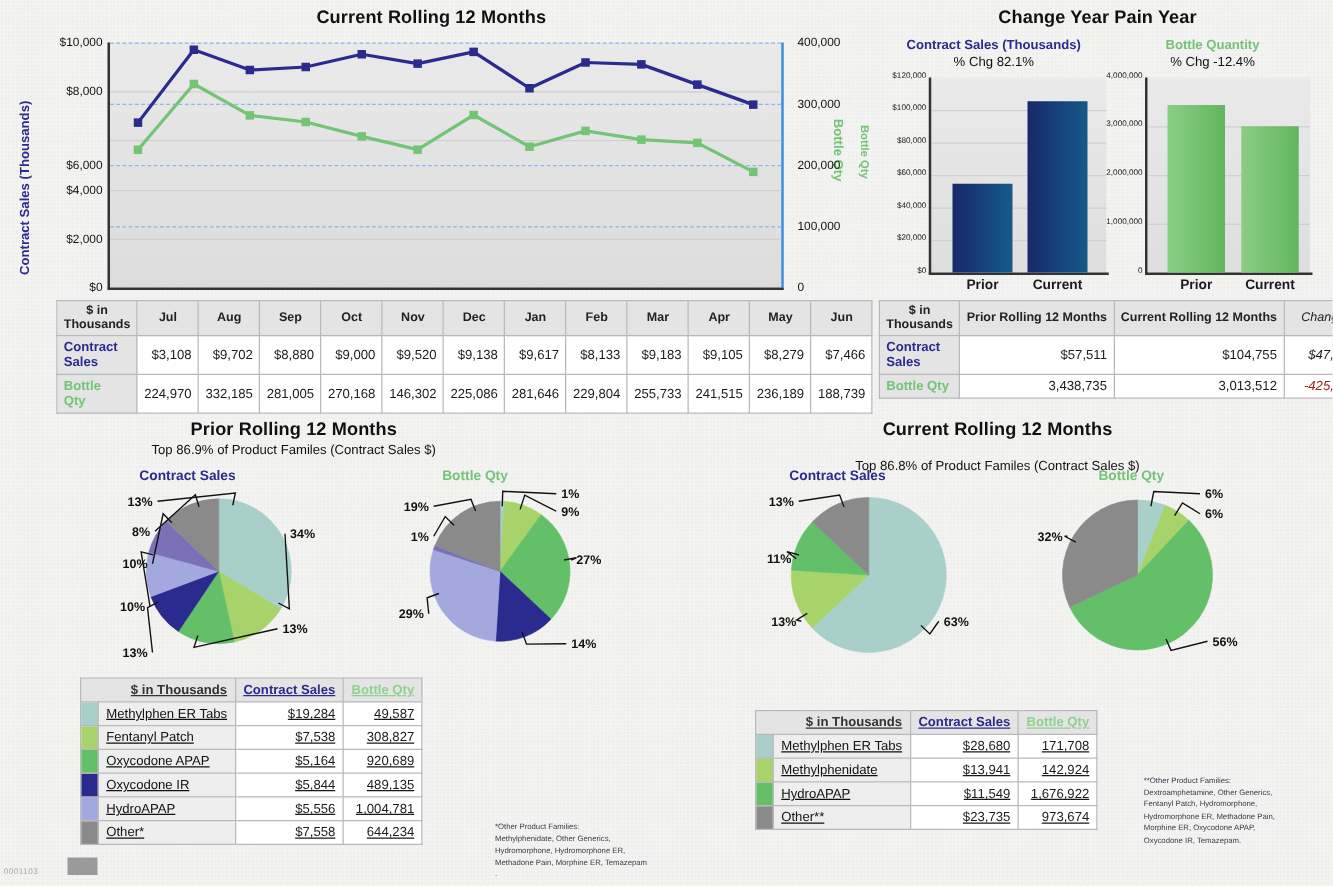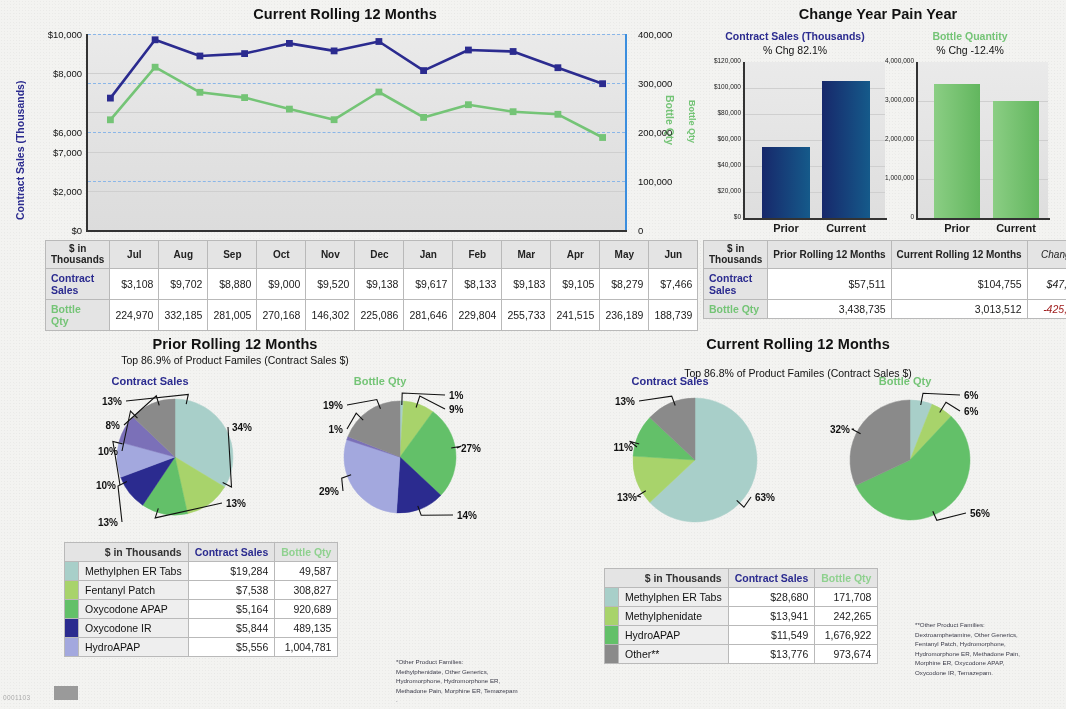--- a/index.html
+++ b/index.html
@@ -40,21 +40,21 @@
   .rowhdr{background:#e4e4e4;font-weight:bold;text-align:left;}
   .cs-lbl{color:#2b2b8f;}
   .bq-lbl{color:#74c476;}
   .num{text-align:right;}
   .ital{font-style:italic;}
   .neg{color:#a02020;font-style:italic;}
   .corner{background:#ececec;text-align:right;font-weight:bold;font-size:9.5px;line-height:1.05;color:#333;margin-top:35px;}
 
   
   table.legend{border-collapse:collapse;font-size:10.5px;background:#fff;}
-  table.legend th, table.legend td{border:1px solid #b9b9b9;padding:3px 6px;white-space:nowrap;}
+  table.legend th, table.legend td{border:1px solid #b9b9b9;padding:3px 6px;white-space:nowrap;text-decoration:underline;}
   table.legend th{background:#e4e4e4;font-size:10.5px;font-weight:bold;}
   table.legend td.swatch{padding:0;width:13px;border-right:1px solid #b9b9b9;}
   table.legend td.name{background:#eeeeee;text-align:left;color:#111;}
   table.legend td.val{text-align:right;background:#fff;}
   .th-cs{color:#2b2b8f;text-align:center;}
   .th-bq{color:#8fd18f;text-align:center;}
   .th-corner{background:#ececec;text-align:right;font-weight:bold;color:#333;border:1px solid #b9b9b9;}
 
   .footnote{position:absolute;font-size:6.2px;line-height:1.55;color:#3a3a48;white-space:pre-line;}
   .idtag{position:absolute;font-size:6.5px;color:#a9a9a9;letter-spacing:.4px;}
@@ -84,21 +84,21 @@
   <div class="hline" style="top:157px;"></div>
   <div class="dash" style="top:0px;"></div>
   <div class="dash" style="top:49px;"></div>
   <div class="dash" style="top:98px;"></div>
   <div class="dash" style="top:147px;"></div>
 </div>
 
 <div class="axis-l" style="left:26px;top:29px;width:56px;">$10,000</div>
 <div class="axis-l" style="left:26px;top:68px;width:56px;">$8,000</div>
 <div class="axis-l" style="left:26px;top:107px;width:56px;margin-top:20px;">$6,000</div>
-<div class="axis-l" style="left:26px;top:147px;width:56px;">$7,000</div>
+<div class="axis-l" style="left:26px;top:147px;width:56px;">$4,000</div>
 <div class="axis-l" style="left:26px;top:186px;width:56px;">$2,000</div>
 <div class="axis-l" style="left:26px;top:225px;width:56px;">$0</div>
 
 <div class="axis-r" style="left:638px;top:29px;">400,000</div>
 <div class="axis-r" style="left:638px;top:78px;">300,000</div>
 <div class="axis-r" style="left:638px;top:127px;">200,000</div>
 <div class="axis-r" style="left:638px;top:176px;">100,000</div>
 <div class="axis-r" style="left:638px;top:225px;">0</div>
 
 <svg class="abs" id="line-svg" style="left:88px;top:34px;" width="537" height="196">
@@ -350,20 +350,26 @@
           <td class="name">Oxycodone IR</td>
           <td class="val">$5,844</td>
           <td class="val">489,135</td>
         </tr>
         <tr>
           <td class="swatch" style="background:#a3a8de"></td>
           <td class="name">HydroAPAP</td>
           <td class="val">$5,556</td>
           <td class="val">1,004,781</td>
         </tr>
+        <tr>
+          <td class="swatch" style="background:#8a8a8a"></td>
+          <td class="name">Other*</td>
+          <td class="val">$7,558</td>
+          <td class="val">644,234</td>
+        </tr>
       </tbody>
     </table>
 </div>
 <div class="footnote" style="left:396px;top:657px;width:180px;">*Other Product Families:
 Methylphenidate, Other Generics,
 Hydromorphone, Hydromorphone ER,
 Methadone Pain, Morphine ER, Temazepam
 .</div>
 
 <div class="abs" style="left:530px;top:336px;width:536px;">
@@ -416,32 +422,32 @@
         <tr>
           <td class="swatch" style="background:#a8cfc9"></td>
           <td class="name">Methylphen ER Tabs</td>
           <td class="val">$28,680</td>
           <td class="val">171,708</td>
         </tr>
         <tr>
           <td class="swatch" style="background:#a8d36b"></td>
           <td class="name">Methylphenidate</td>
           <td class="val">$13,941</td>
-          <td class="val">242,265</td>
+          <td class="val">142,924</td>
         </tr>
         <tr>
           <td class="swatch" style="background:#63c069"></td>
           <td class="name">HydroAPAP</td>
           <td class="val">$11,549</td>
           <td class="val">1,676,922</td>
         </tr>
         <tr>
           <td class="swatch" style="background:#8a8a8a"></td>
           <td class="name">Other**</td>
-          <td class="val">$13,776</td>
+          <td class="val">$23,735</td>
           <td class="val">973,674</td>
         </tr>
       </tbody>
     </table>
 </div>
 <div class="footnote" style="left:915px;top:620px;width:150px;">**Other Product Families:
 Dextroamphetamine, Other Generics,
 Fentanyl Patch, Hydromorphone,
 Hydromorphone ER, Methadone Pain,
 Morphine ER, Oxycodone APAP,

